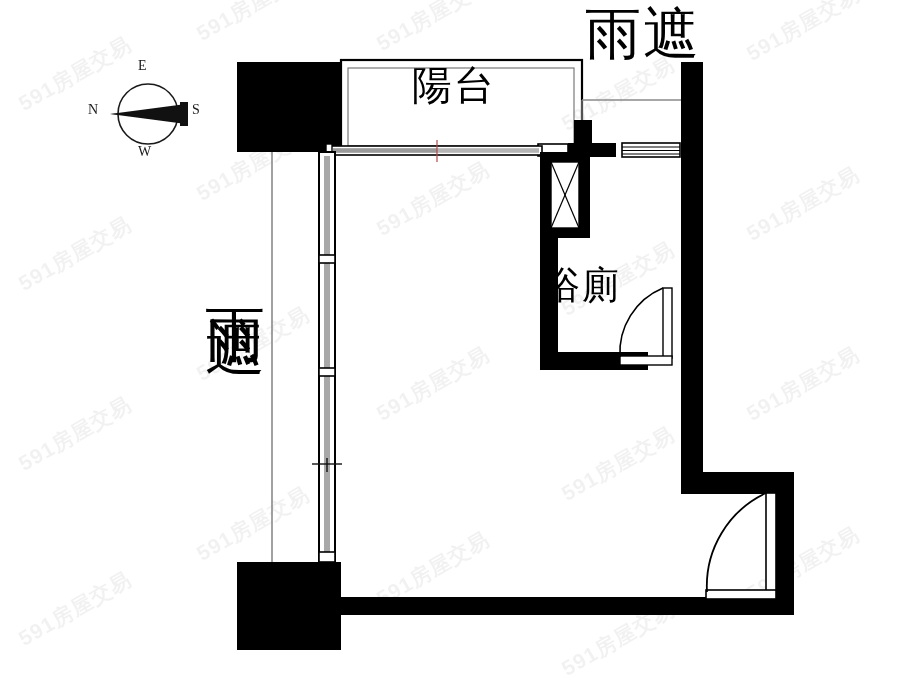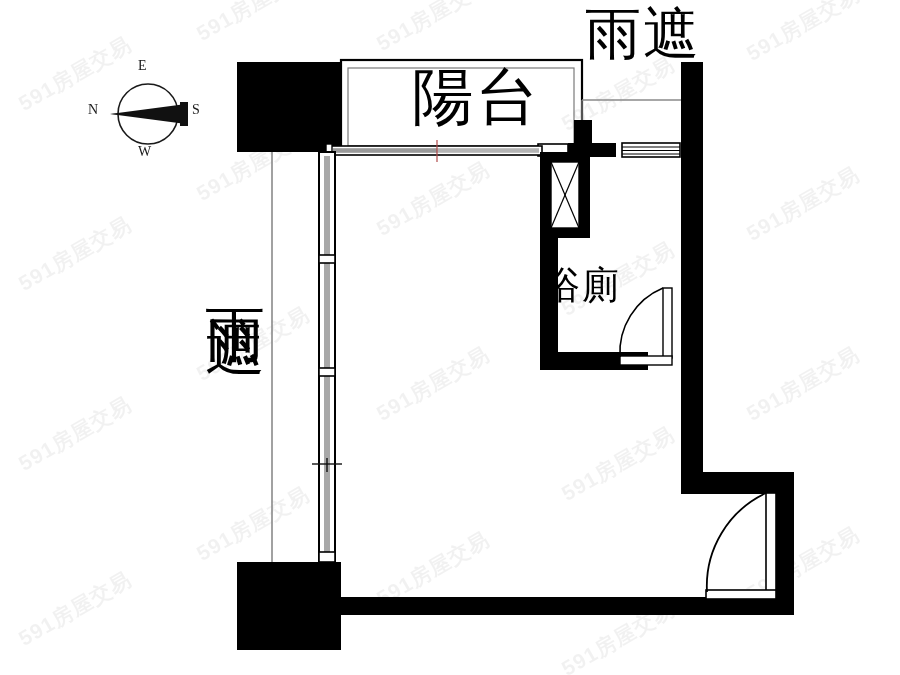--- a/index.html
+++ b/index.html
@@ -33,21 +33,21 @@
     font-family: "Liberation Serif", "DejaVu Serif", serif;
     font-weight: 400;
     line-height: 1.0;
     white-space: pre;
     user-select: none;
     text-align: right;
   }
   #label-balcony {
     left: 412px;
     top: 66px;
-    font-size: 62px;
+    font-size: 40px;
     letter-spacing: 2px;
   }
   #label-bath {
     left: 542px;
     top: 238px;
     font-size: 38px;
     letter-spacing: 2px;
     margin-top: 28px;
   }
   #label-eave-top {

